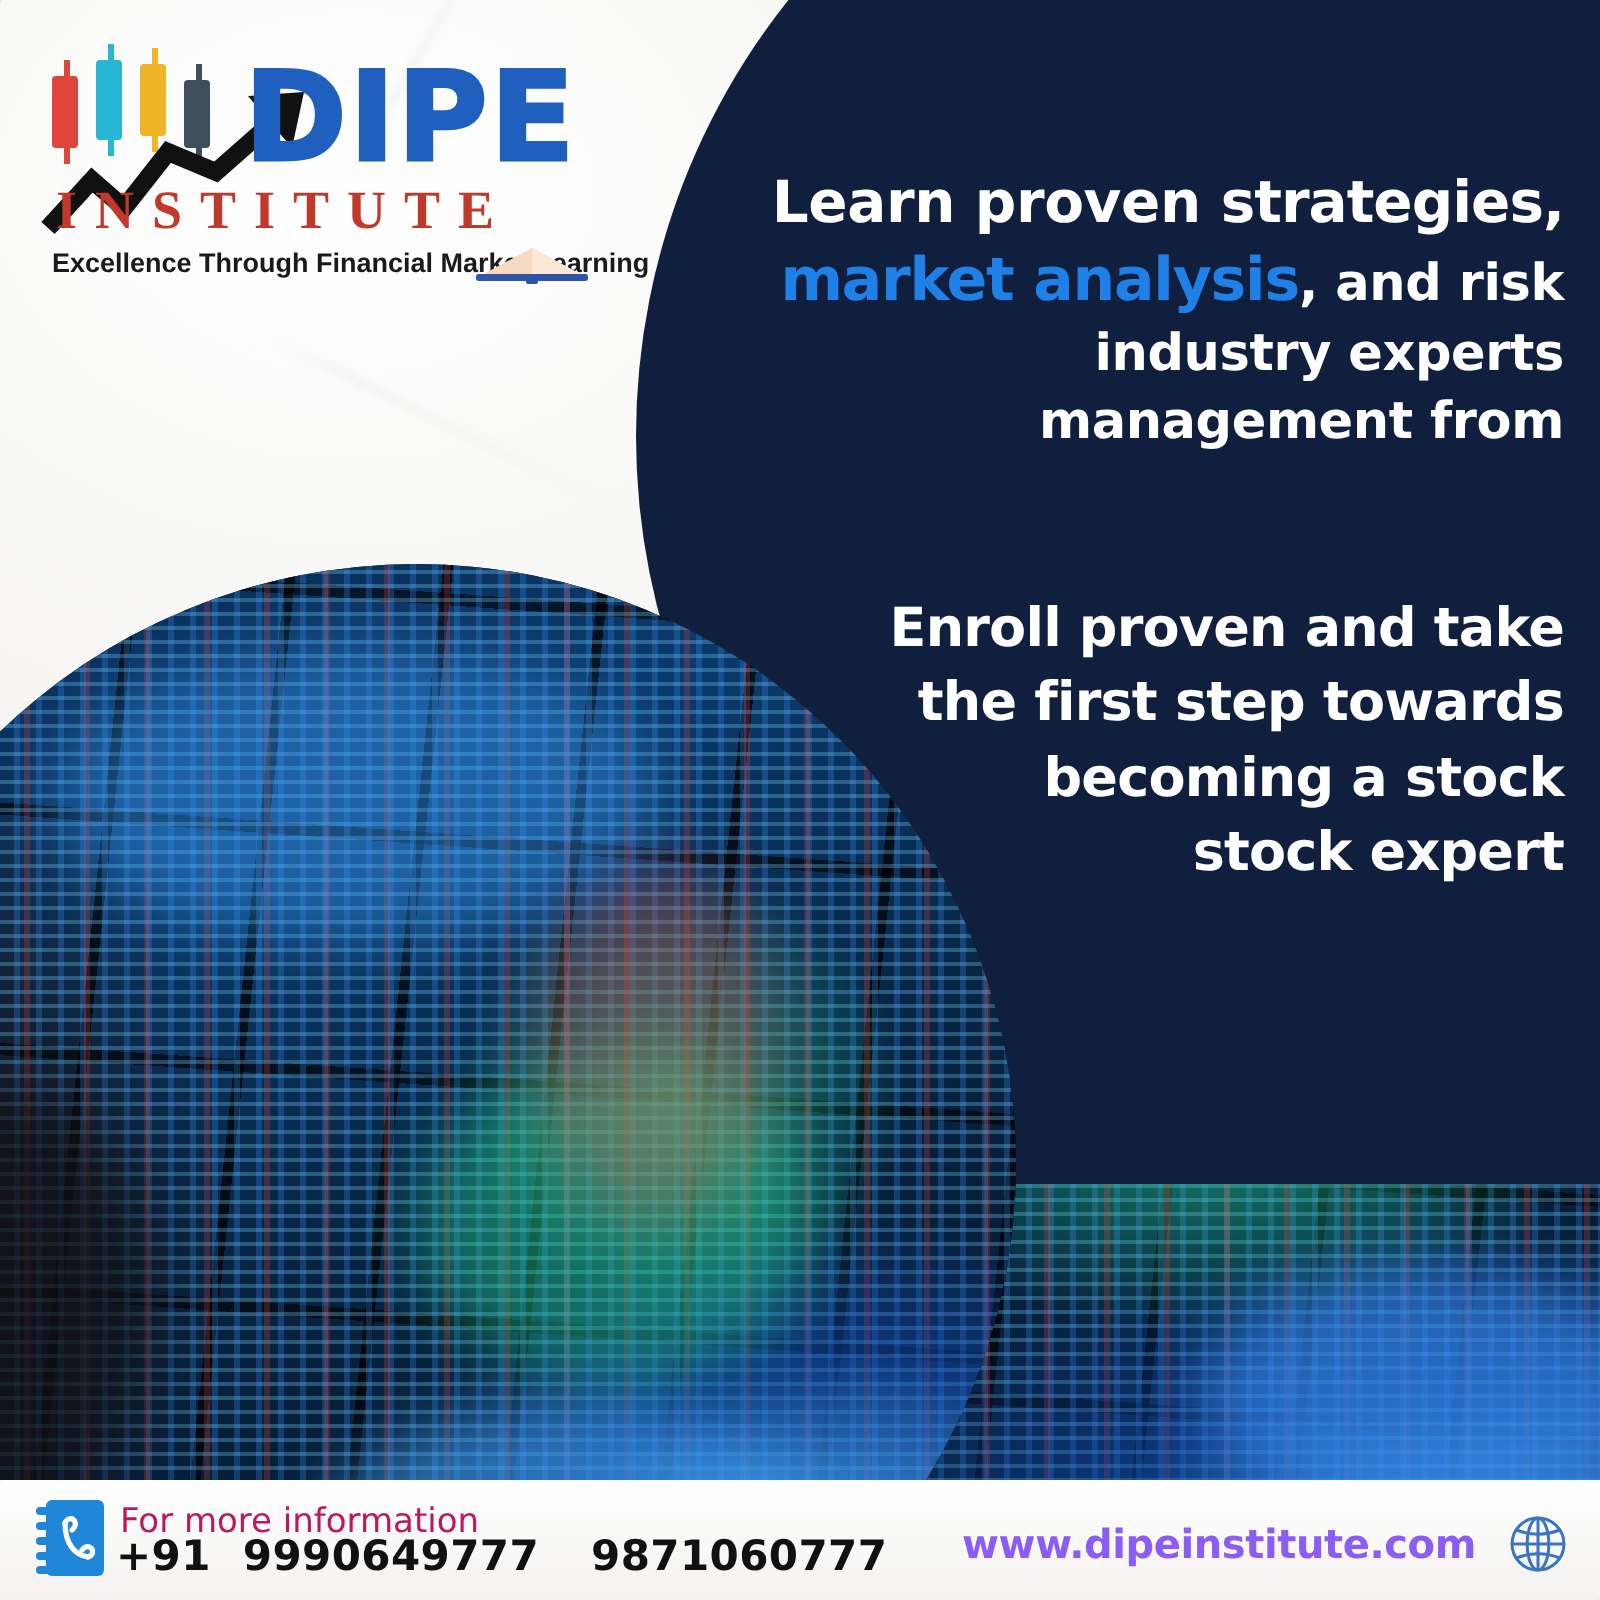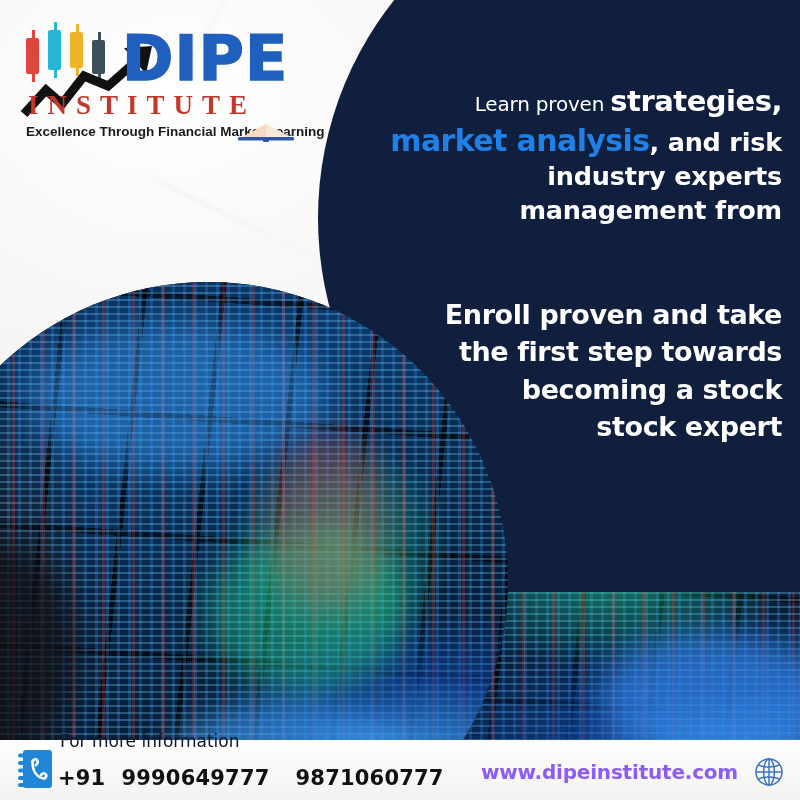--- a/index.html
+++ b/index.html
@@ -167,21 +167,21 @@
     top: 82px;
     width: 430px;
     text-align: right;
     color: #ffffff;
     font-family: "DejaVu Sans", sans-serif;
     font-weight: 700;
     font-size: 25.5px;
     line-height: 1.33;
     letter-spacing: -0.2px;
   }
-  .headline .lead { font-size: 20px; font-weight: 400; }
+  .headline .lead { font-size: 29px; font-weight: 700; }
   .headline .big  { font-size: 29px; font-weight: 800; letter-spacing: -0.5px; }
   .headline .accent {
     color: var(--accent-blue);
     font-size: 30px;
     font-weight: 700;
     letter-spacing: -0.6px;
   }
 
   .subline {
     position: absolute;
@@ -217,23 +217,23 @@
   .phone-icon {
     position: absolute;
     left: 18px;
     top: 750px;
     width: 34px;
     height: 38px;
   }
   .contact-label {
     position: absolute;
     left: 60px;
-    top: 731px;
+    top: 751px;
     font-size: 17px;
-    color: #0f172a;
+    color: #be185d;
     font-family: "DejaVu Sans", sans-serif;
     font-weight: 400;
   }
   .contact-numbers {
     position: absolute;
     left: 58px;
     top: 766px;
     font-size: 21px;
     font-weight: 800;
     color: #111111;

